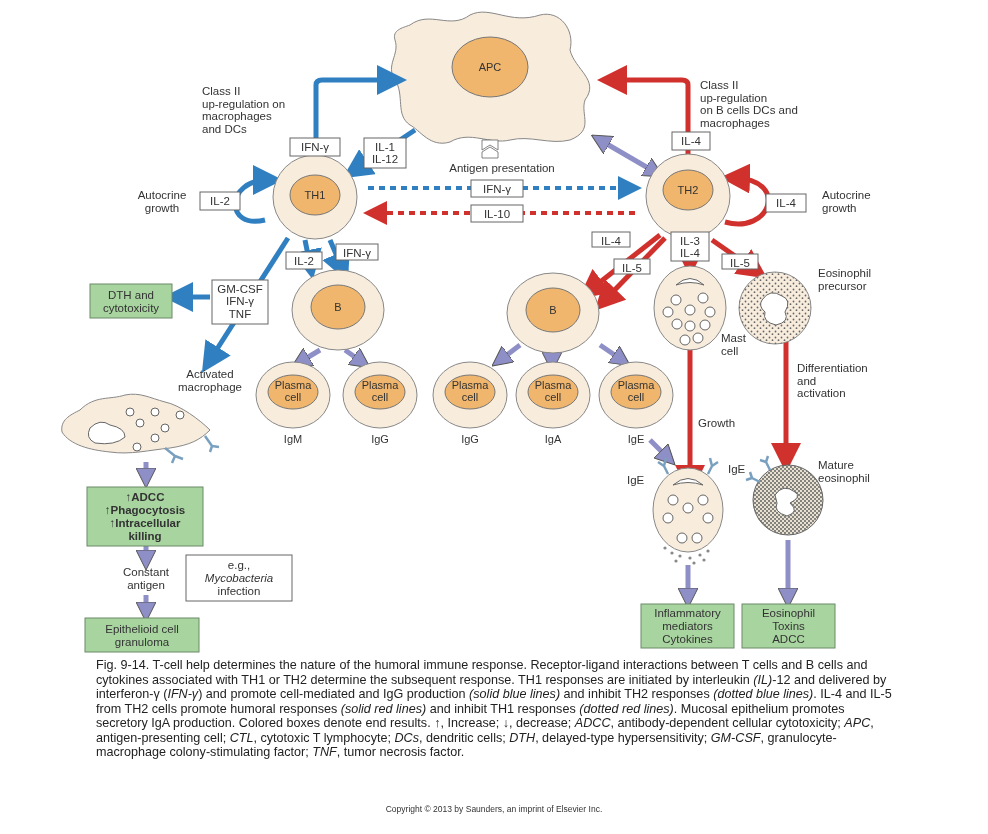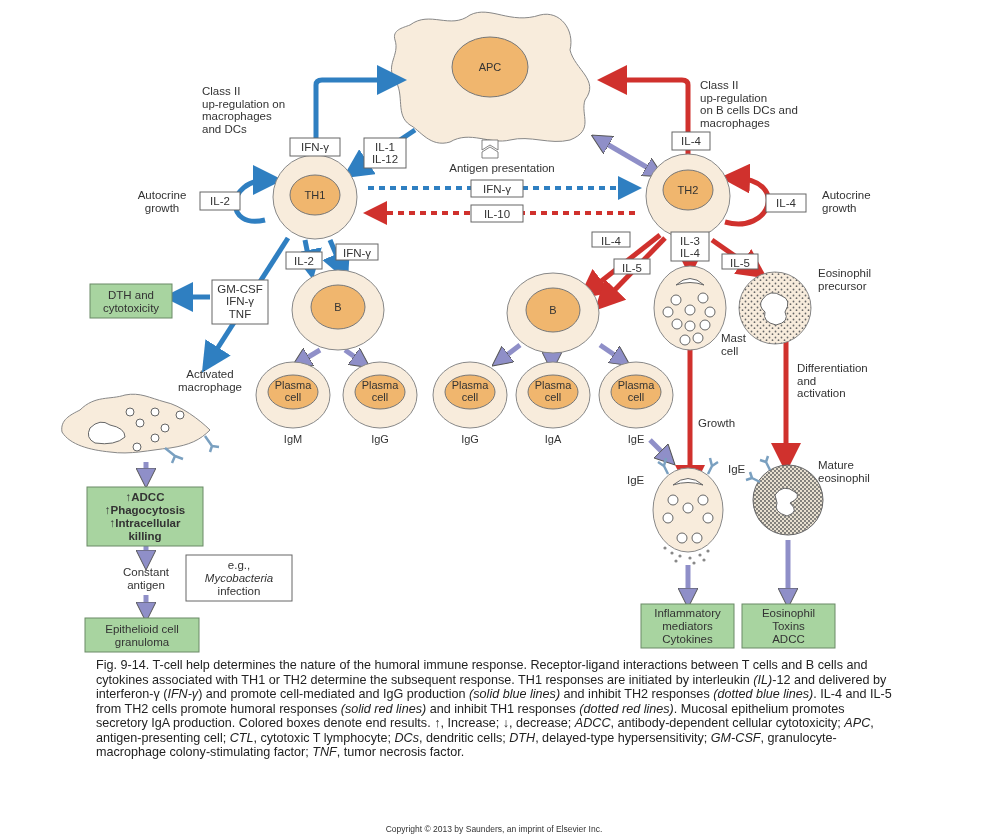--- a/index.html
+++ b/index.html
@@ -4,21 +4,21 @@
 <style>
   html,body{margin:0;padding:0;background:#fff;}
   body{width:988px;height:834px;position:relative;overflow:hidden;font-family:"Liberation Sans",sans-serif;color:#222;}
   #diagram{position:absolute;left:0;top:0;}
   .lbl{font-family:"Liberation Sans",sans-serif;font-size:11.5px;fill:#333;}
   .lblc{font-family:"Liberation Sans",sans-serif;font-size:11.5px;fill:#333;text-anchor:middle;}
   .cellt{font-family:"Liberation Sans",sans-serif;font-size:11px;fill:#333;text-anchor:middle;}
   .boxt{font-family:"Liberation Sans",sans-serif;font-size:11.5px;fill:#333;text-anchor:middle;}
   .caption{position:absolute;left:96px;top:658px;width:800px;font-size:12.6px;line-height:14.5px;color:#222;}
   .caption i{font-style:italic;}
-  .copyright{position:absolute;left:0;width:988px;top:824px;text-align:center;font-size:8.5px;color:#333;}
+  .copyright{position:absolute;left:0;width:988px;top:804px;text-align:center;font-size:8.5px;color:#333;}
 </style>
 </head>
 <body>
 
 <svg id="diagram" width="988" height="660" viewBox="0 0 988 660" xmlns="http://www.w3.org/2000/svg">
   <defs>
     <marker id="ab" markerWidth="6" markerHeight="6" refX="3" refY="3" orient="auto" markerUnits="strokeWidth">
         <path d="M0,0 L6,3 L0,6 z" fill="#2f7fc1"></path>
       </marker>
     <marker id="ar" markerWidth="6" markerHeight="6" refX="3" refY="3" orient="auto" markerUnits="strokeWidth">

